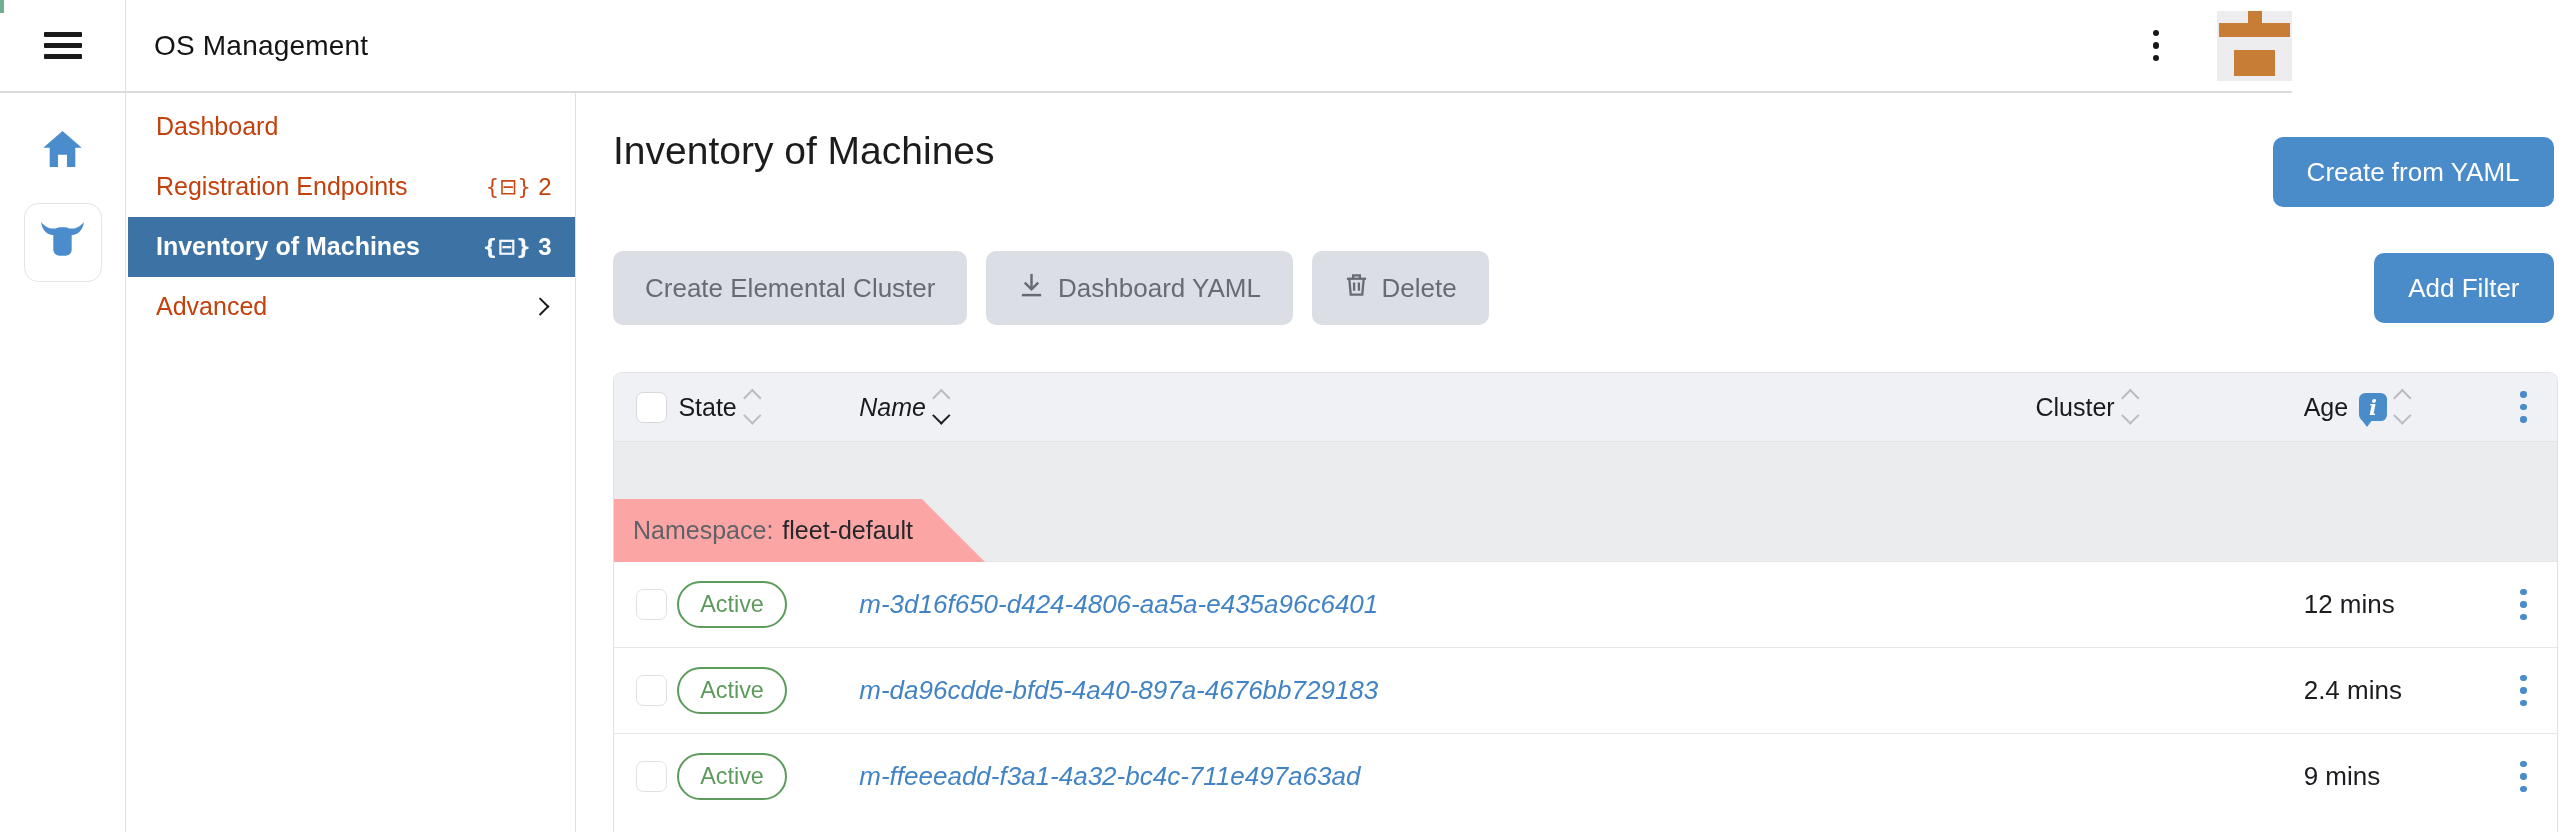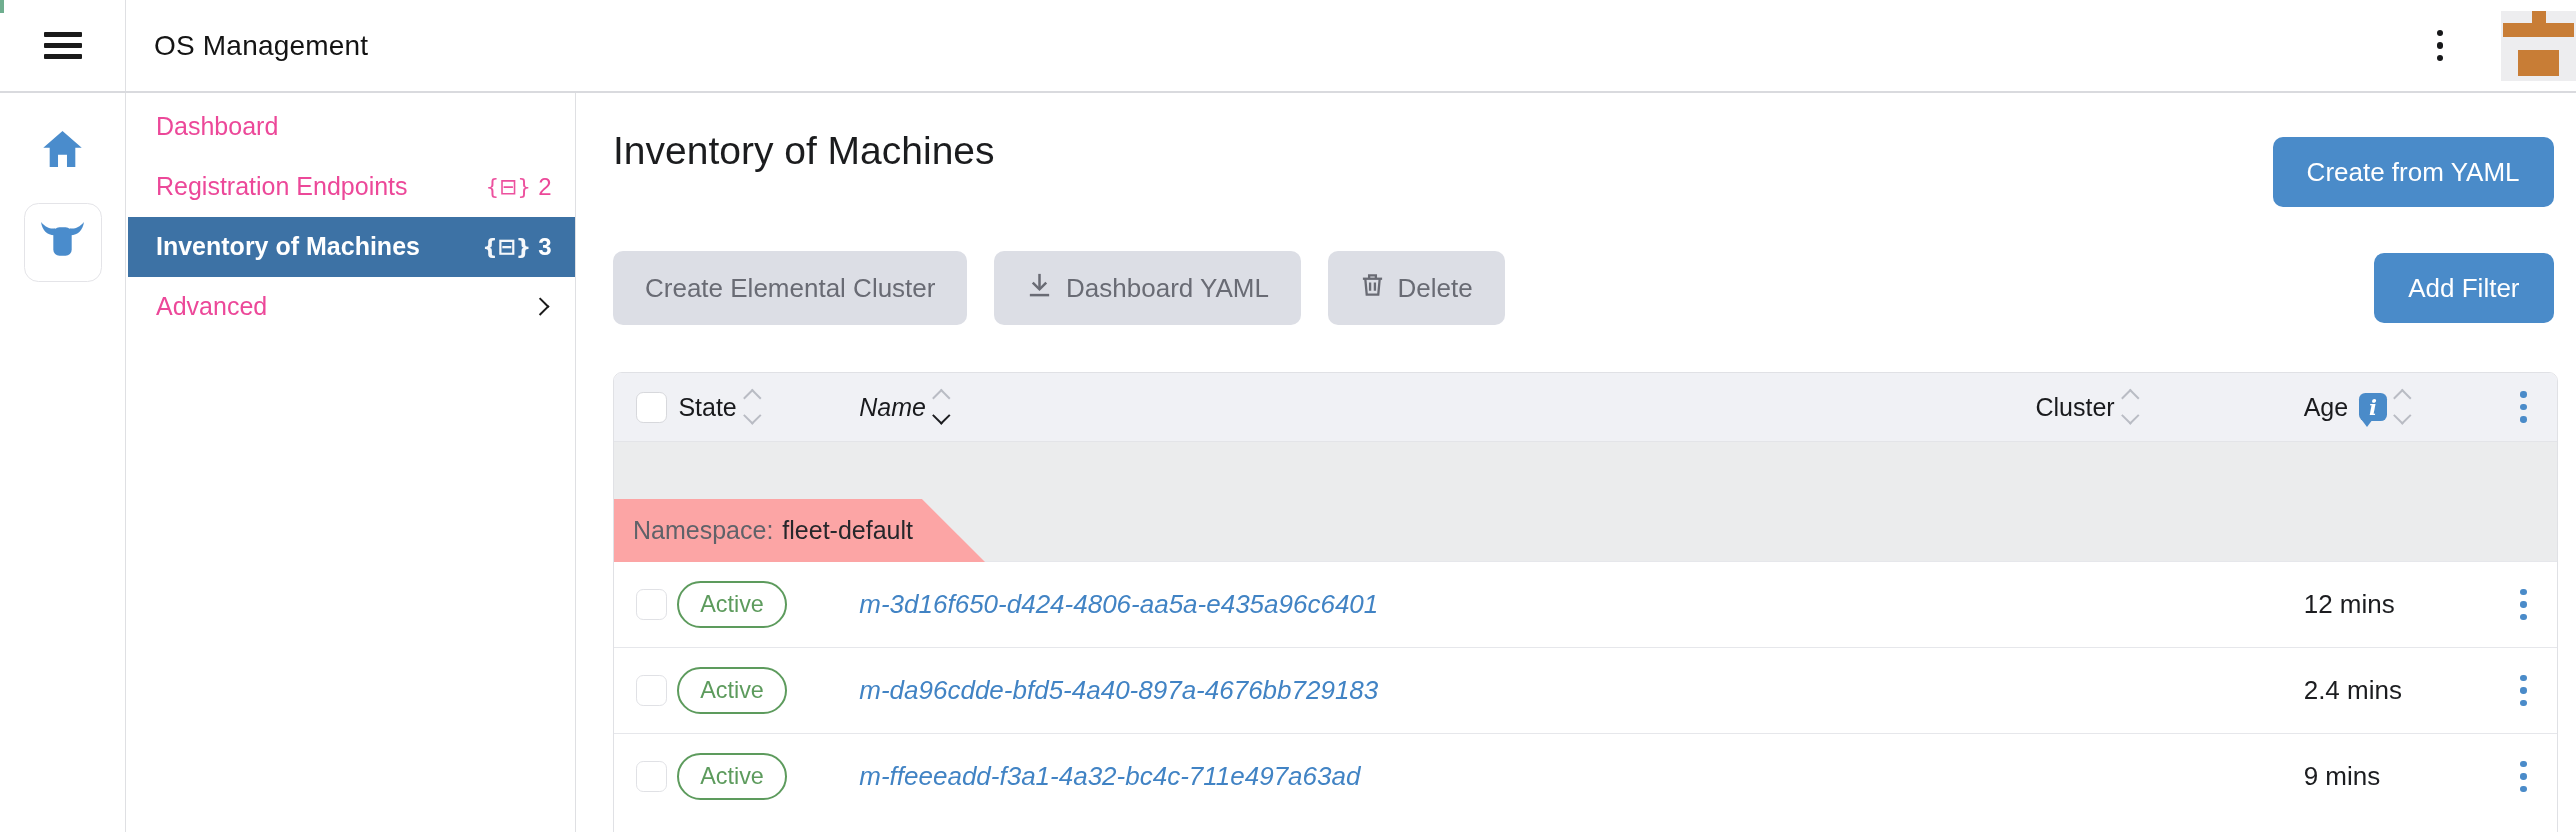--- a/index.html
+++ b/index.html
@@ -1,20 +1,20 @@
 <!DOCTYPE html>
 <html style="font-size:14.4px"><head>
 <meta charset="utf-8">
 <style>
   * { margin:0; padding:0; box-sizing:border-box; }
   html,body { width:2576px; height:833px; background:#fff; overflow:hidden;
               font-family:"Liberation Sans", sans-serif; color:#1b1c1e; }
 
   
-  .topbar { position:absolute; left:0; top:0; width:2576px; height:93px;
+  .topbar { position:absolute; left:0; top:0; width:2292px; height:93px;
             background:#fff; border-bottom:2.7px solid #d9dade; display:flex; align-items:center; }
   .corner-sliver { position:absolute; left:0; top:0; width:3.6px; height:12.6px; background:#6fae8f; }
   .burger-zone { width:126px; height:100%; border-right:1.8px solid #dfe0e3;
                  display:flex; align-items:center; justify-content:center; flex:0 0 auto; }
   .hamburger { width:38px; cursor:pointer; }
   .hamburger div { height:4.5px; background:#1a1a1a; border-radius:0.9px; margin:6.3px 0; }
   .topbar-title { margin-left:28px; font-size:28px; font-weight:500; color:#141414; letter-spacing:0.2px; }
   .topbar-kebab { margin-left:auto; margin-right:58px; display:flex; flex-direction:column; gap:6.3px; cursor:pointer; }
   .topbar-kebab i { width:6.3px; height:6.3px; border-radius:50%; background:#17181a; }
   .logo-tile { position:relative; width:75px; height:70px; background:#ededef; flex:0 0 auto; margin-top:0; }
@@ -26,38 +26,38 @@
   .rail { position:absolute; left:0; top:93px; bottom:0; width:126px; background:#fff;
           border-right:1.8px solid #dfe0e3; display:flex; flex-direction:column; align-items:center; }
   .rail-home { margin-top:36px; cursor:pointer; }
   .steer-tile { margin-top:31px; width:78px; height:79px; background:#fff; border:1.8px solid #e4e4e8;
                 border-radius:14.4px; display:flex; align-items:center; justify-content:center; cursor:pointer; }
 
   
   .sidenav { position:absolute; left:128px; top:93px; bottom:0; width:448px; background:#fff;
              border-right:1.8px solid #dfe0e3; padding-top:3.6px; }
   .nav-item { height:60px; display:flex; align-items:center; padding:0 23.4px 0 28px;
-              font-size:25px; color:#ec4899; cursor:pointer; }
+              font-size:25px; color:#c2410c; cursor:pointer; }
   .nav-item .lbl { flex:1 1 auto; }
   .nav-item.active { background:#3d72a5; color:#fff; font-weight:700; }
   .nav-count { display:flex; align-items:center; gap:7.2px; font-size:24px; }
   .nav-count .glyph { font-family:"DejaVu Sans", sans-serif; font-size:21.6px; opacity:.95; }
   .nav-chevron { width:12.6px; height:12.6px; border-right:2.7px solid #1b1b1b; border-top:2.7px solid #1b1b1b;
                  transform:rotate(45deg); margin-right:5.4px; }
 
   
   .main { position:absolute; left:578px; top:93px; right:0; bottom:0; background:#fff; }
   .page-title { position:absolute; left:35px; top:36px; font-size:39px; font-weight:500; color:#1b1c1e; }
   .btn { border:none; border-radius:10px; font-family:inherit; font-size:26px; cursor:pointer;
          display:inline-flex; align-items:center; justify-content:center; gap:12.6px; }
   .btn-primary { background:#4a8bc9; color:#fff; }
   .btn-disabled { background:#dcdee5; color:#696b74; }
   .create-yaml { position:absolute; right:22.5px; top:44px; height:70px; padding:0 34px; }
   .add-filter  { position:absolute; right:22.5px; top:160px; height:70px; padding:0 34px; }
-  .toolbar { position:absolute; left:35px; top:158px; display:flex; gap:27px;align-items:center; }
+  .toolbar { position:absolute; left:35px; top:158px; display:flex; gap:19px;align-items:center; }
   .toolbar .btn { height:74px; padding:0 32px; }
   .ticon { flex:0 0 auto; }
 
   
   .card { position:absolute; left:35px; right:18px; top:279px; height:495px;
           border:0.9px solid #e0e1e5; border-radius:9px; background:#fff; overflow:hidden; }
   .tgrid { display:grid; grid-template-columns:59px 180px 1fr 270px 198px 67px; align-items:center; }
   .thead { height:68px; background:#f0f1f5; font-size:25px; color:#191a1d; }
   .hcell { display:flex; align-items:center; gap:9px; }
   .pad-state { padding-left:5.4px; } .pad-name { padding-left:6.3px;font-style:italic; }

